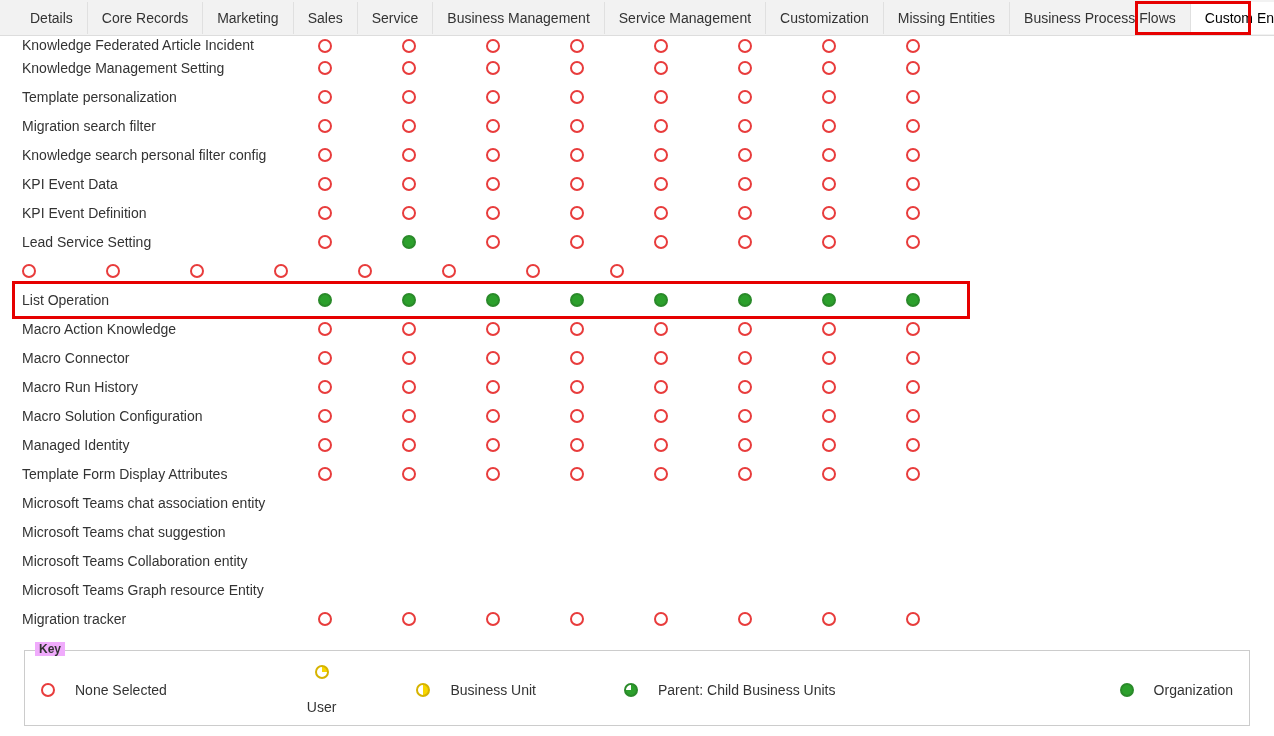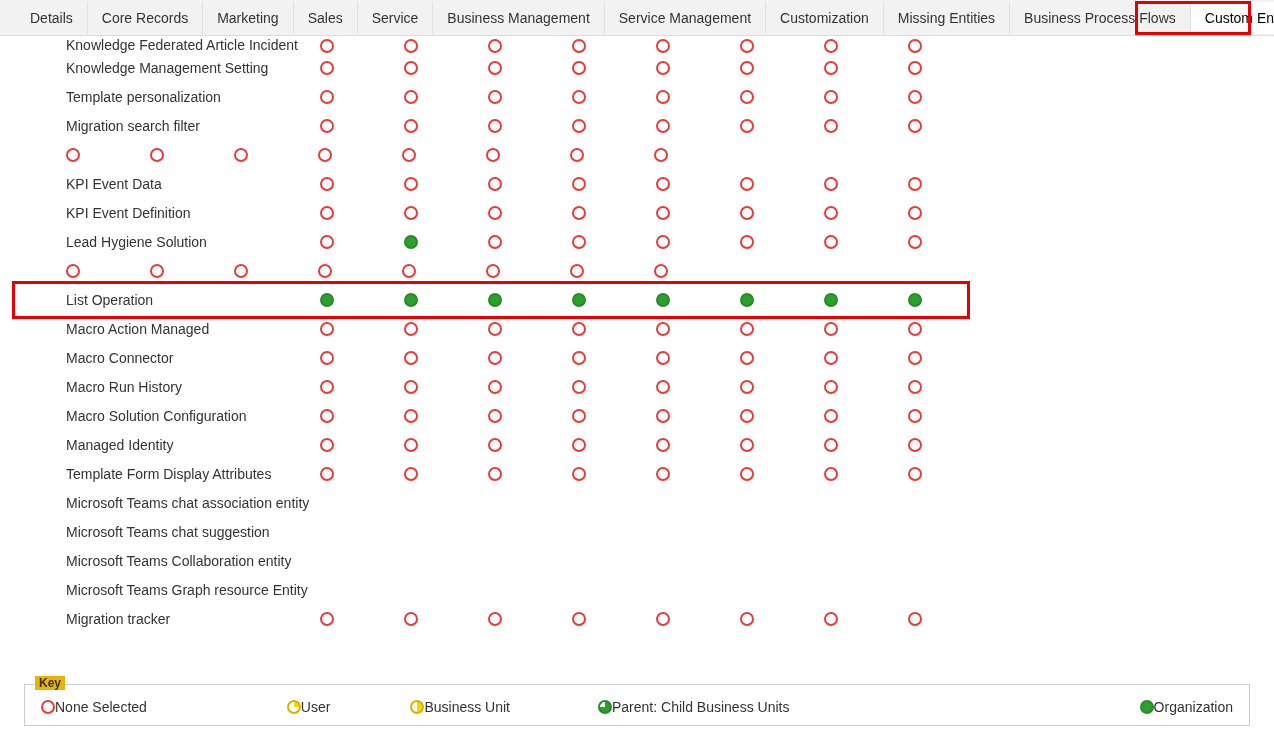--- a/index.html
+++ b/index.html
@@ -57,21 +57,20 @@
 
   .grid {
     width: 970px;
     margin-left: 14px;
   }
 
   .row {
     display: flex;
     align-items: center;
     height: 29px;
-    margin-left: 44px;
   }
   .row-name {
     width: 296px;
     padding-left: 8px;
     white-space: nowrap;
     overflow: hidden;
     text-overflow: ellipsis;
     color: #333;
   }
   .cells {
@@ -123,32 +122,32 @@
     padding: 14px 16px 10px 16px;
     display: flex;
     gap: 60px;
     align-items: center;
     position: relative;
   }
   .legend-title {
     position: absolute;
     top: -9px;
     left: 10px;
-    background: #eab308;
+    background: #f0abfc;
     padding: 0 4px;
     font-size: 12px;
     font-weight: bold;
   }
   .legend-item {
     display: flex;
     align-items: center;
-    gap: 0;
+    gap: 20px;
   }
   .li1 { flex: 0 0 auto; }
-  .li2 { margin-left: 80px; }
+  .li2 { margin-left: 80px; flex-direction: column; }
   .li3 { margin-left: 20px; justify-content: flex-end; }
   .li4 { margin-left: 28px; }
   .li5 { margin-left: auto; }
 
   .pie {
     width: 14px;
     height: 14px;
     border-radius: 50%;
     display: inline-block;
   }
@@ -306,20 +305,21 @@
           </div>
           <div class="cell">
             <span class="radio-none"></span>
           </div>
           <div class="cell">
             <span class="radio-none"></span>
           </div>
         </div>
       </div>
       <div class="row">
+        <div class="row-name">Knowledge search personal filter config</div>
         <div class="cells">
           <div class="cell">
             <span class="radio-none"></span>
           </div>
           <div class="cell">
             <span class="radio-none"></span>
           </div>
           <div class="cell">
             <span class="radio-none"></span>
           </div>
@@ -392,21 +392,21 @@
           </div>
           <div class="cell">
             <span class="radio-none"></span>
           </div>
           <div class="cell">
             <span class="radio-none"></span>
           </div>
         </div>
       </div>
       <div class="row">
-        <div class="row-name">Lead Hygiene Solution</div>
+        <div class="row-name">Lead Service Setting</div>
         <div class="cells">
           <div class="cell">
             <span class="radio-none"></span>
           </div>
           <div class="cell">
             <span class="radio-org"></span>
           </div>
           <div class="cell">
             <span class="radio-none"></span>
           </div>
@@ -478,21 +478,21 @@
           </div>
           <div class="cell">
             <span class="radio-org"></span>
           </div>
           <div class="cell">
             <span class="radio-org"></span>
           </div>
         </div>
       </div>
       <div class="row">
-        <div class="row-name">Macro Action Managed</div>
+        <div class="row-name">Macro Action Knowledge</div>
         <div class="cells">
           <div class="cell">
             <span class="radio-none"></span>
           </div>
           <div class="cell">
             <span class="radio-none"></span>
           </div>
           <div class="cell">
             <span class="radio-none"></span>
           </div>

